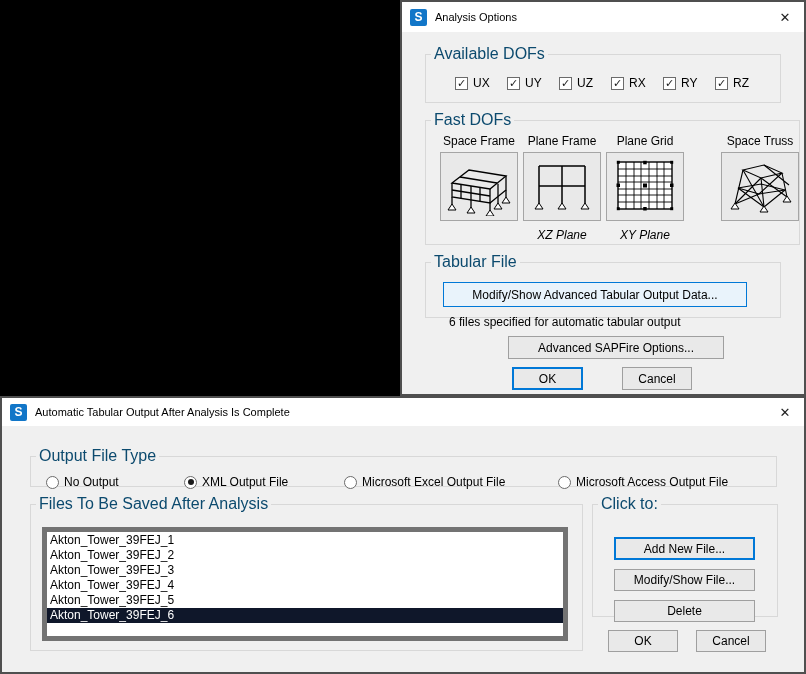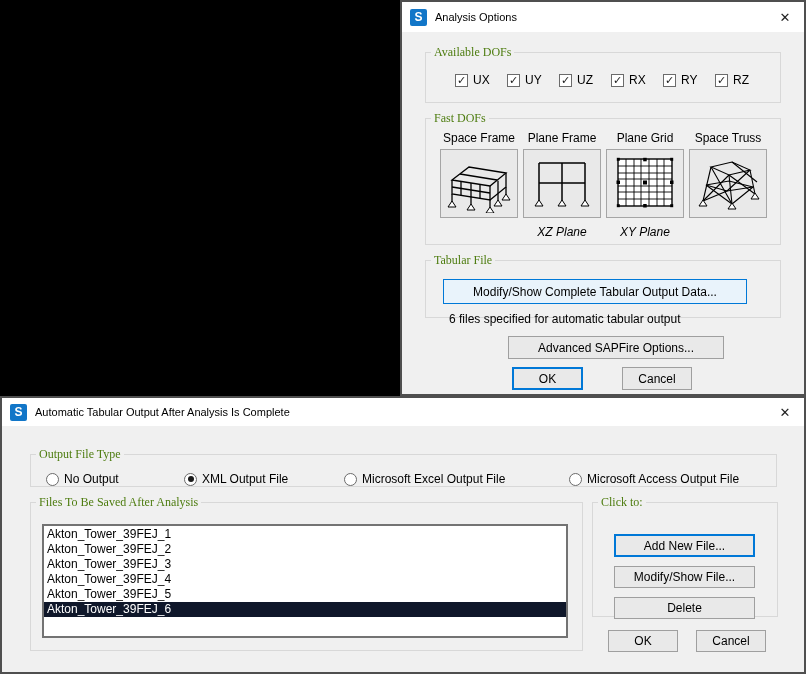--- a/index.html
+++ b/index.html
@@ -18,21 +18,21 @@
   #dlg-output   .titlebar { height:28px; }
   .logo { width:17px; height:17px; background:#1176c8; color:#fff; font-weight:bold;
           font-size:12px; display:flex; align-items:center; justify-content:center;
           border-radius:2px; margin-right:8px; flex:0 0 auto; }
   .title { font-size:11px; white-space:nowrap; }
   .close { margin-left:auto; width:26px; text-align:center; font-size:13px; color:#222; }
   .dlg-body { position:relative; width:100%; }
   #dlg-analysis .dlg-body { height:362px; }
   #dlg-output   .dlg-body { height:246px; }
   fieldset { position:absolute; border:1px solid #d8d8d8; }
-  legend { color:#4d7c0f; padding:0 3px; margin-left:5px; font-size:12px; white-space:nowrap;font-family:Liberation Serif, serif; }
+  legend { color:#0c4a6e; padding:0 3px; margin-left:5px; font-size:16px; white-space:nowrap; }
   .btn { position:absolute; background:#e9e9e9; border:1px solid #9f9f9f; font-size:12px;
          display:flex; align-items:center; justify-content:center; font-family:inherit;
          white-space:nowrap; }
   .btn.focus2 { border:2px solid #0078d7; }
   .btn.lightblue { background:#e9f3fb; border:1px solid #0078d7; }
   .cb { width:13px; height:13px; background:#fff; border:1px solid #6b6b6b; flex:0 0 auto;
         display:inline-flex; align-items:center; justify-content:center; }
   .cb .tick { font-size:11px; line-height:1; color:#1a1a1a; }
   .radio { width:13px; height:13px; border-radius:50%; background:#fff; border:1px solid #6b6b6b;
            flex:0 0 auto; display:inline-flex; align-items:center; justify-content:center; }
@@ -43,21 +43,21 @@
   .fast-cols { display:flex; margin:5px 0 0 14px; }
   .fast-col { width:78px; margin-right:5px; display:flex; flex-direction:column; align-items:center; }
   .fast-col .col-label { height:18px; font-size:12px; white-space:nowrap; }
   .img-btn { width:78px; height:69px; border:1px solid #a5a5a5; background:#e9e9e9; padding:4px; display:block; }
   .img-area { width:100%; height:100%; background:#c0c0c0; }
   .img-area svg { display:block; width:100%; height:100%; }
   .fast-col .sub-label { height:14px; margin-top:7px; font-size:12px; white-space:nowrap;font-style:italic; }
   .status-text { position:absolute; left:23px; top:44px; white-space:nowrap; }
   .radio-item { position:absolute; top:10px; display:flex; align-items:center; }
   .listbox { position:absolute; left:11px; top:14px; width:526px; height:114px;
-             background:#fff; border:2px solid #737373; padding-top:1px; overflow:hidden; }
+             background:#fff; border:5px solid #737373; padding-top:1px; overflow:hidden; }
   .list-item { height:15px; line-height:15px; padding-left:3px; font-size:12px; white-space:nowrap; }
   .list-item.selected { background:#0f172a; color:#fff; }
 </style>
 </head>
 <body>
 
 <div class="dialog" id="dlg-analysis">
   <div class="titlebar">
     <div class="logo">S</div>
     <div class="title">Analysis Options</div>
@@ -181,21 +181,21 @@
                   <rect x="59.2" y="3.8" width="3" height="3"></rect>
                   <rect x="5.8" y="50.2" width="3" height="3"></rect>
                   <rect x="59.2" y="50.2" width="3" height="3"></rect>
                 </g>
               </svg>
             </span>
           </button>
           <div class="sub-label">XY Plane</div>
         </div>
 
-        <div class="fast-col" style="margin-right:0;">
+        <div class="fast-col" style="margin-right:0;margin-left:32px;">
           <div class="col-label">Space Truss</div>
           <button class="img-btn" style="position:static;">
             <span class="img-area">
               <svg viewBox="0 0 68 59" preserveAspectRatio="none">
                 <g stroke="#000" stroke-width="1.1" fill="none">
                   <path d="M17 13 L38 8 L56 16 L35 21 Z"></path>
                   <path d="M17 13 L9 47 M35 21 L38 50 M56 16 L61 40 M38 8 L63 28"></path>
                   <path d="M12 31 L35 27 L59 33 L33 37 Z"></path>
                   <path d="M17 13 L38 50 M35 21 L9 47 M35 21 L61 40 M56 16 L33 37"></path>
                   <path d="M12 31 L38 50 M33 37 L9 47 M59 33 L38 50"></path>
@@ -209,21 +209,21 @@
             </span>
           </button>
           <div class="sub-label"></div>
         </div>
 
       </div>
     </fieldset>
 
     <fieldset style="left:23px; top:221px; width:356px; height:65px;">
       <legend>Tabular File</legend>
-      <button class="btn lightblue" style="left:17px; top:11px; width:304px; height:25px;">Modify/Show Complete Tabular Output Data...</button>
+      <button class="btn lightblue" style="left:17px; top:11px; width:304px; height:25px;">Modify/Show Advanced Tabular Output Data...</button>
       <div class="status-text">6 files specified for automatic tabular output</div>
     </fieldset>
 
     <button class="btn" style="left:106px; top:304px; width:216px; height:23px;">Advanced SAPFire Options...</button>
 
     <button class="btn focus2" style="left:110px; top:335px; width:71px; height:23px;">OK</button>
 
     <button class="btn" style="left:220px; top:335px; width:70px; height:23px;">Cancel</button>
   </div>
 </div>
@@ -245,21 +245,21 @@
       <span class="radio-item" style="left:153px;">
         <span class="radio">
             <span class="dot"></span>
           </span>
         <span class="lbl">XML Output File</span>
       </span>
       <span class="radio-item" style="left:313px;">
         <span class="radio"></span>
         <span class="lbl">Microsoft Excel Output File</span>
       </span>
-      <span class="radio-item" style="left:538px;">
+      <span class="radio-item" style="left:527px;">
         <span class="radio"></span>
         <span class="lbl">Microsoft Access Output File</span>
       </span>
     </fieldset>
 
     <fieldset style="left:28px; top:69px; width:553px; height:156px;">
       <legend>Files To Be Saved After Analysis</legend>
       <div class="listbox">
         <div class="list-item">Akton_Tower_39FEJ_1</div>
         <div class="list-item">Akton_Tower_39FEJ_2</div>

